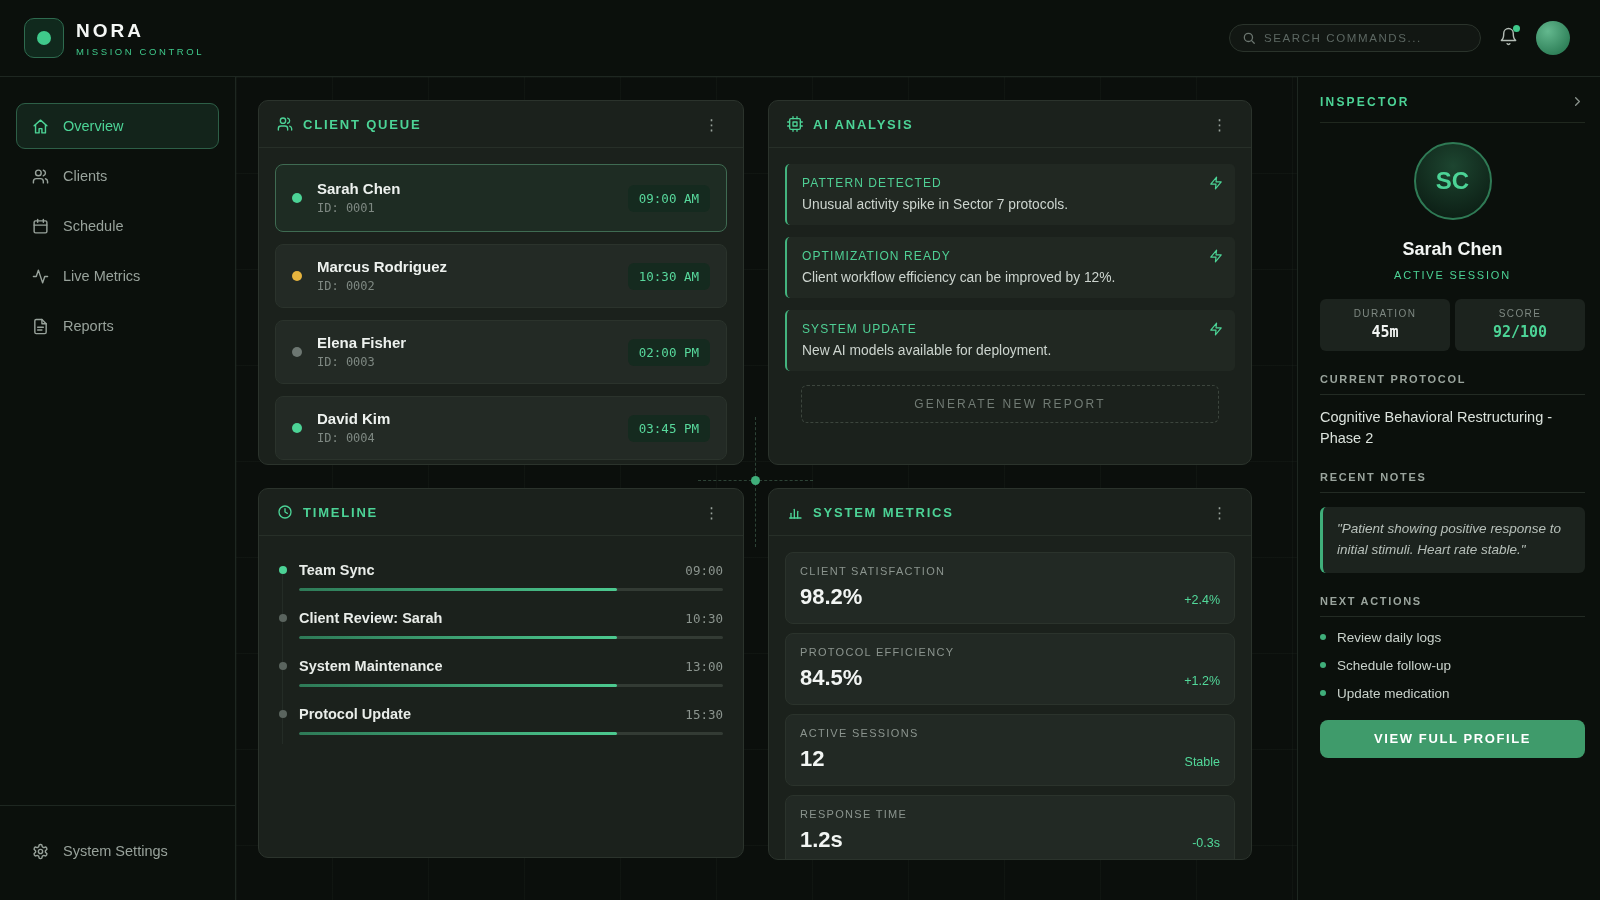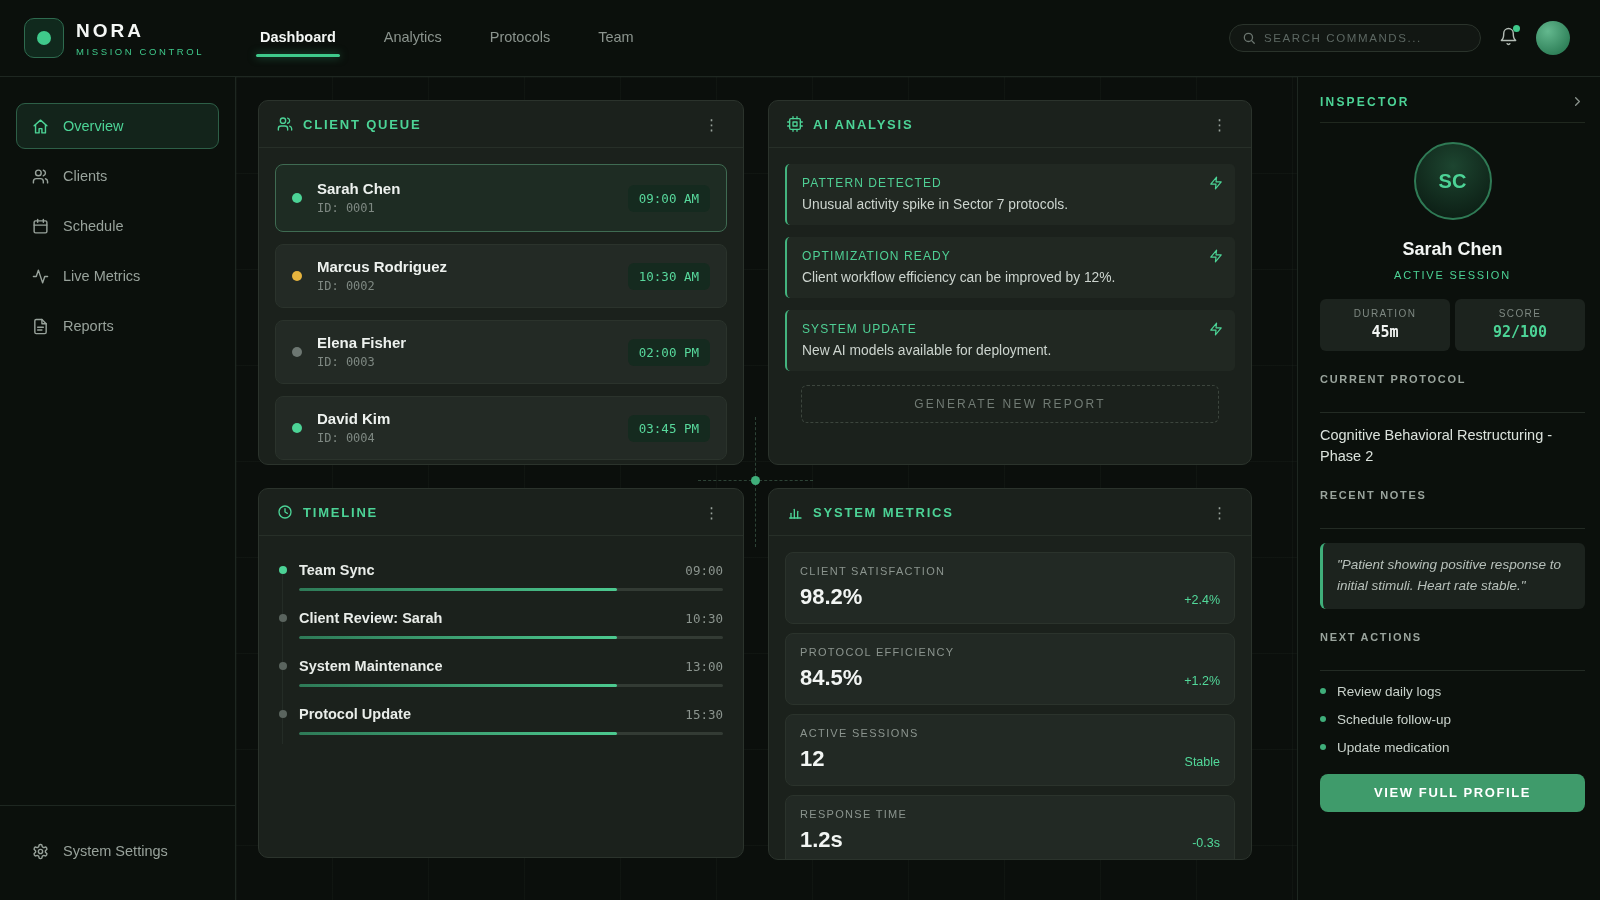--- a/index.html
+++ b/index.html
@@ -171,31 +171,31 @@
     display:flex; align-items:center; justify-content:space-between;
     padding:17px 0 13px; border-bottom:1px solid #20281f;
   }
   .insp-title { font-size:12px; font-weight:700; letter-spacing:2.2px; color:#4cd396; }
   .insp-chevron { color:#8b948e; cursor:pointer; display:flex; }
   .profile { text-align:center; }
   .big-avatar {
     width:78px; height:78px; border-radius:50%; margin:19px auto 0;
     background:radial-gradient(circle at 50% 30%, #1d4530, #0d2016 80%);
     border:2px solid #2f7a55; display:flex; align-items:center; justify-content:center;
-    font-size:20px; font-weight:700; color:#4cd396;
+    font-size:24px; font-weight:700; color:#4cd396;
   }
   .insp-name { margin-top:19px; font-size:18px; font-weight:700; color:#f2f5f3; }
   .insp-status { margin-top:9px; font-size:11px; letter-spacing:1.8px; color:#4cd396; }
   .stat-grid { display:grid; grid-template-columns:1fr 1fr; gap:5px; margin-top:18px; }
   .stat-tile { background:#1c231e; border-radius:6px; padding:9px 0 10px; text-align:center; }
   .stat-label { font-size:10px; letter-spacing:1.4px; color:#7e8882; }
   .stat-value { margin-top:4px; font-size:15px; font-weight:700; color:#f2f5f3; }
   .stat-value.green { color:#4cd396; }
   .sec-head {
-    margin-top:22px; padding-bottom:27px; border-bottom:1px solid #232b24;
+    margin-top:22px; padding-bottom:9px; border-bottom:1px solid #232b24;
     font-size:11px; font-weight:700; letter-spacing:1.7px; color:#9aa49d;
   }
   .protocol-text { margin-top:12px; font-size:14.5px; color:#dbe2dc; line-height:1.45; }
   .note-box {
     margin-top:14px; background:#1c231e; border-left:3px solid #3fae7a; border-radius:6px;
     padding:12px 14px; font-style:italic; font-size:13.5px; color:#b7c0ba; line-height:1.55;
   }
   .action-row { display:flex; align-items:center; gap:11px; margin-top:13px; }
   .action-dot { width:6px; height:6px; border-radius:50%; background:#3fae7a; flex:none; }
   .action-label { font-size:13.5px; color:#c9d2cb; }
@@ -213,38 +213,20 @@
   <header class="topbar">
     <div class="brand">
       <div class="logo-box">
           <div class="logo-dot"></div>
         </div>
       <div>
         <div class="brand-name">NORA</div>
         <div class="brand-tag">MISSION CONTROL</div>
       </div>
     </div>
-    <nav class="nav-tabs">
-      <div class="tab active">
-        <span class="tab-label">Dashboard</span>
-          <span class="tab-underline"></span>
-      </div>
-      <div class="tab">
-        <span class="tab-label">Analytics</span>
-          <span class="tab-underline"></span>
-      </div>
-      <div class="tab">
-        <span class="tab-label">Protocols</span>
-          <span class="tab-underline"></span>
-      </div>
-      <div class="tab">
-        <span class="tab-label">Team</span>
-          <span class="tab-underline"></span>
-      </div>
-    </nav>
     <div class="topbar-right">
       <div class="search-pill">
         <svg width="14" height="14" viewBox="0 0 24 24" fill="none" stroke="currentColor" stroke-width="2.2" stroke-linecap="round">
             <circle cx="11" cy="11" r="7"></circle>
             <line x1="21" y1="21" x2="16.5" y2="16.5"></line>
           </svg>
         <input type="text" placeholder="SEARCH COMMANDS..." style="">
       </div>
       <div class="bell-wrap">
         <svg width="19" height="19" viewBox="0 0 24 24" fill="none" stroke="currentColor" stroke-width="1.8" stroke-linecap="round" stroke-linejoin="round">

